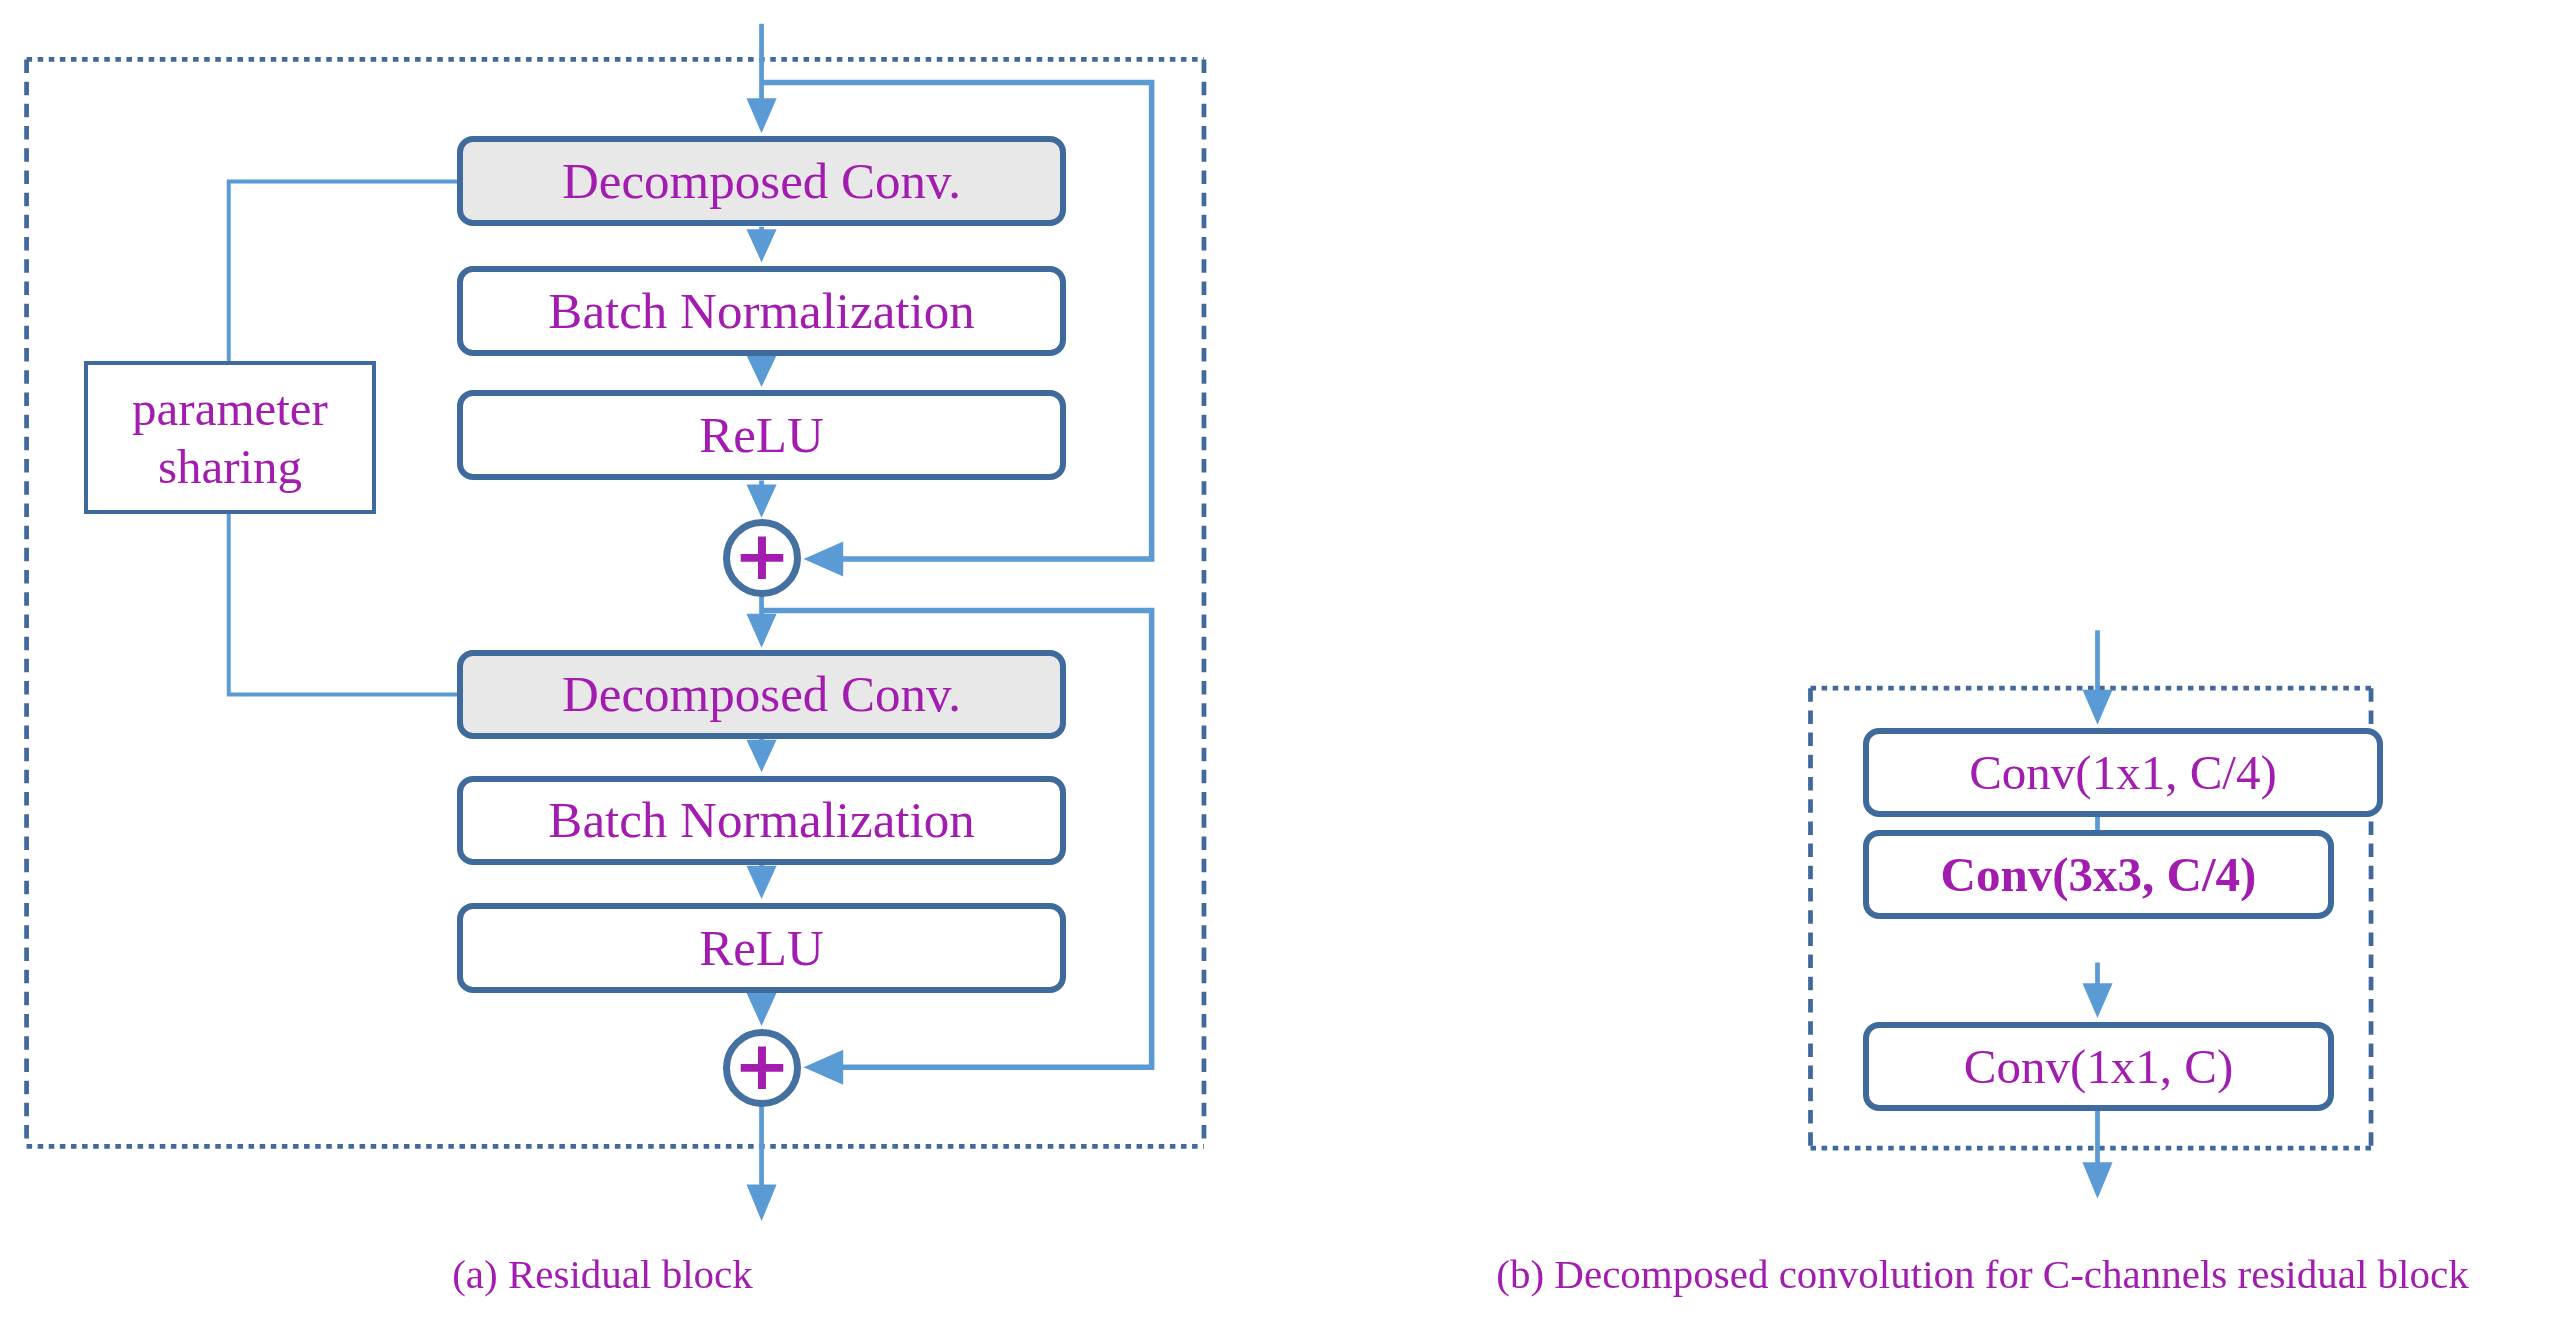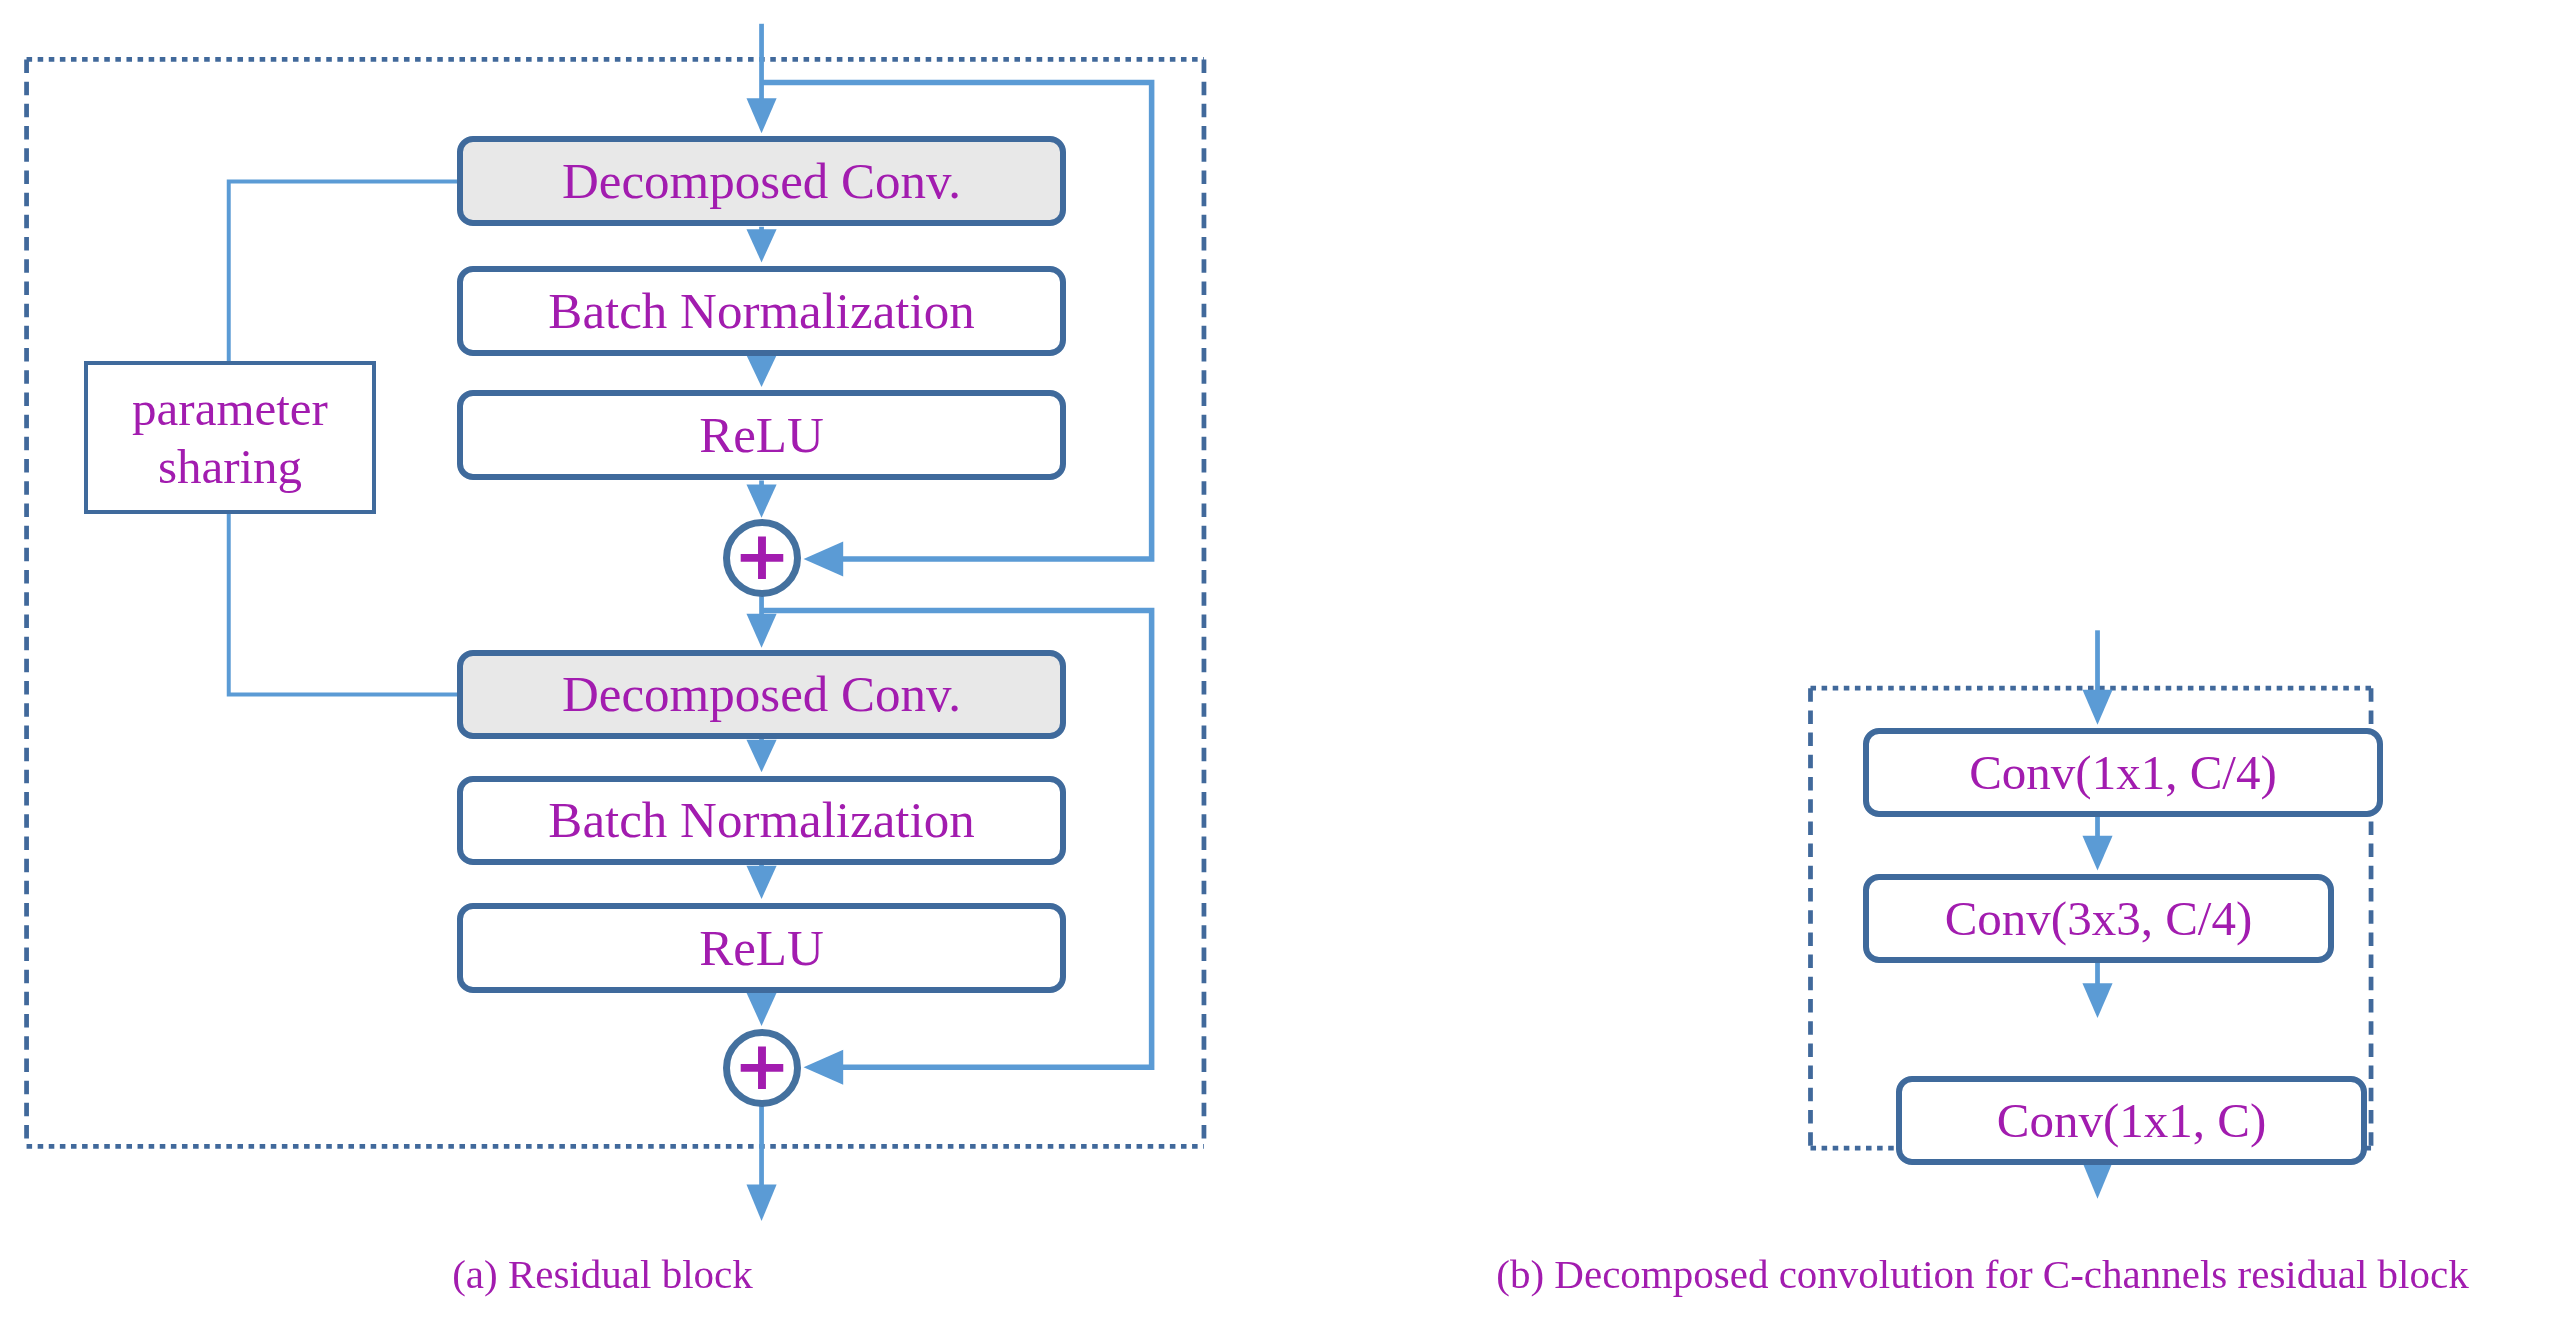--- a/index.html
+++ b/index.html
@@ -181,22 +181,22 @@
   <div class="block" style="left:457px; top:776px; width:609px; height:89px;">Batch Normalization</div>
 
   <div class="block" style="left:457px; top:903px; width:609px; height:90px;">ReLU</div>
 
   <div class="plus-circle" style="left:723px; top:1029px;">+</div>
 
   <div class="param-box">parameter sharing</div>
 
   <div class="block panel-b" style="left:1863px; top:728px; width:520px; height:89px;">Conv(1x1, C/4)</div>
 
-  <div class="block panel-b" style="left:1863px; top:874px; width:471px; height:89px;">Conv(3x3, C/4)</div>
-
-  <div class="block panel-b" style="left:1863px; top:1076px; width:471px; height:89px;margin-left:33px;">Conv(1x1, C)</div>
+  <div class="block panel-b" style="left:1863px; top:830px; width:471px; height:89px;font-weight:bold;">Conv(3x3, C/4)</div>
+
+  <div class="block panel-b" style="left:1863px; top:1022px; width:471px; height:89px;">Conv(1x1, C)</div>
 
   <div class="caption" style="left:1429px; top:1250px; width:1107px;">(b) Decomposed convolution for C-channels residual block</div>
 
   <div class="caption" style="left:293px; top:1250px; width:619px;">(a) Residual block</div>
 
 </div>
 
 
 </body></html>

